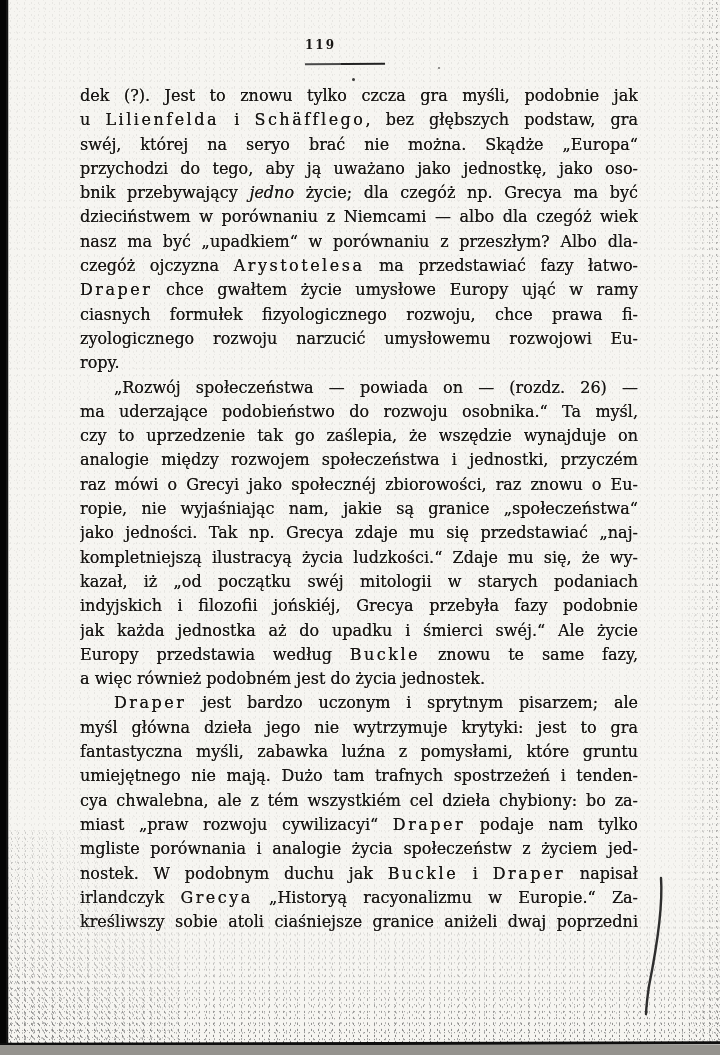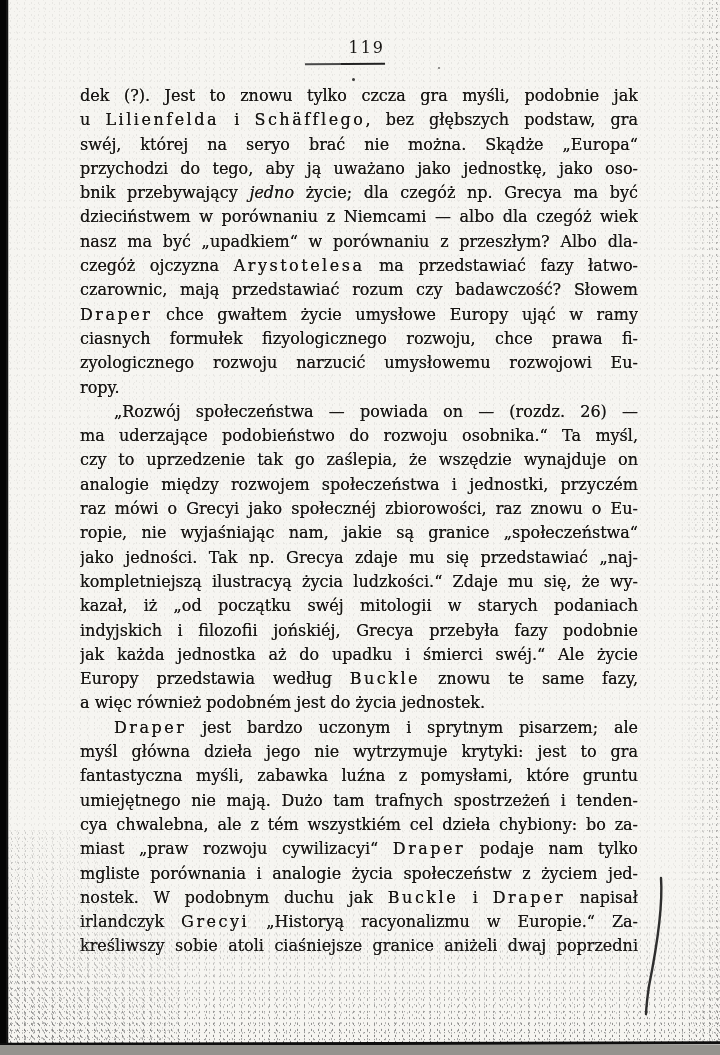--- a/index.html
+++ b/index.html
@@ -26,21 +26,21 @@
       radial-gradient(circle,#b0b0b0 .9px,transparent 1.05px);
     background-size:7px 6px,9px 8px,5px 7px,11px 10px;
     background-position:0 0,3px 4px,2px 1px,6px 3px;
   }
   .page-noise{
     position:absolute;inset:0;opacity:.10;pointer-events:none;
   }
   
   .pageno{
     position:absolute;left:305px;top:38px;width:80px;
-    text-align:right;font-size:16px;font-weight:normal;
+    text-align:left;font-size:12px;font-weight:bold;
     letter-spacing:2px;
   }
   .pageno-rule{
     position:absolute;left:305px;top:63px;width:80px;height:2px;
     background:linear-gradient(to right,#4a4a4a 0 45%,#222 45% 100%);
     transform:rotate(-.3deg);
   }
   .spot{position:absolute;border-radius:50%;background:#3a3a3a;}
   .spot-a{left:352px;top:78px;width:3px;height:3px;}
   .spot-b{left:438px;top:67px;width:2px;height:2px;opacity:.7;}
@@ -108,21 +108,20 @@
   <div class="text-block">
       <div class="para">
         <div class="line">dek (?).  Jest to znowu  tylko czcza  gra myśli, podobnie  jak</div>
         <div class="line">u  <span class="sperr">Lilienfelda</span> i <span class="sperr">Schäfflego</span>, bez głębszych podstaw,  gra</div>
         <div class="line">swéj,  której  na  seryo  brać  nie  można.  Skądże  „Europa“</div>
         <div class="line">przychodzi do tego,  aby ją uważano  jako jednostkę,  jako oso-</div>
         <div class="line">bnik przebywający  <em>jedno</em> życie; dla czegóż np. Grecya  ma  być</div>
         <div class="line">dzieciństwem  w porównaniu z Niemcami — albo dla czegóż wiek</div>
         <div class="line">nasz ma być  „upadkiem“ w porównaniu  z przeszłym?  Albo dla-</div>
         <div class="line">czegóż ojczyzna  <span class="sperr">Arystotelesa</span>  ma przedstawiać  fazy  łatwo-</div>
-        <div class="line">czarownic,  mają  przedstawiać  rozum  czy  badawczość?  Słowem</div>
         <div class="line"><span class="sperr">Draper</span>  chce gwałtem życie umysłowe  Europy  ująć  w  ramy</div>
         <div class="line">ciasnych  formułek  fizyologicznego  rozwoju,  chce  prawa  fi-</div>
         <div class="line">zyologicznego  rozwoju  narzucić  umysłowemu  rozwojowi  Eu-</div>
         <div class="line last">ropy.</div>
       </div>
       <div class="para">
         <div class="line first">„Rozwój  społeczeństwa — powiada  on  —  (rozdz.  26)  —</div>
         <div class="line">ma uderzające  podobieństwo  do  rozwoju  osobnika.“  Ta  myśl,</div>
         <div class="line">czy to  uprzedzenie  tak go  zaślepia, że  wszędzie  wynajduje  on</div>
         <div class="line">analogie  między  rozwojem  społeczeństwa  i  jednostki,  przyczém</div>
@@ -138,21 +137,21 @@
       </div>
       <div class="para">
         <div class="line first"><span class="sperr">Draper</span>  jest bardzo  uczonym  i  sprytnym  pisarzem;  ale</div>
         <div class="line">myśl  główna dzieła  jego nie  wytrzymuje  krytyki:  jest  to  gra</div>
         <div class="line">fantastyczna  myśli,  zabawka  luźna  z pomysłami,  które  gruntu</div>
         <div class="line">umiejętnego  nie  mają.  Dużo  tam  trafnych  spostrzeżeń  i  tenden-</div>
         <div class="line">cya  chwalebna,  ale  z  tém  wszystkiém  cel  dzieła  chybiony:  bo za-</div>
         <div class="line">miast  „praw  rozwoju  cywilizacyi“  <span class="sperr">Draper</span>  podaje  nam tylko</div>
         <div class="line">mgliste  porównania  i  analogie  życia  społeczeństw  z  życiem  jed-</div>
         <div class="line">nostek.  W  podobnym  duchu  jak  <span class="sperr">Buckle</span>  i  <span class="sperr">Draper</span>  napisał</div>
-        <div class="line">irlandczyk  <span class="sperr">Grecyi</span>  „Historyą  racyonalizmu  w  Europie.“  Za-</div>
+        <div class="line">irlandczyk  <span class="sperr">Grecya</span>  „Historyą  racyonalizmu  w  Europie.“  Za-</div>
         <div class="line">kreśliwszy  sobie atoli  ciaśniejsze  granice  aniżeli  dwaj  poprzedni</div>
       </div>
     </div>
 
   <div class="corner-noise noise"></div>
   <div class="bottom-noise noise"></div>
   <div class="right-noise noise"></div>
   <div class="left-band"></div>
   <div class="bottom-line"></div>
   <div class="bottom-gray noise"></div>

